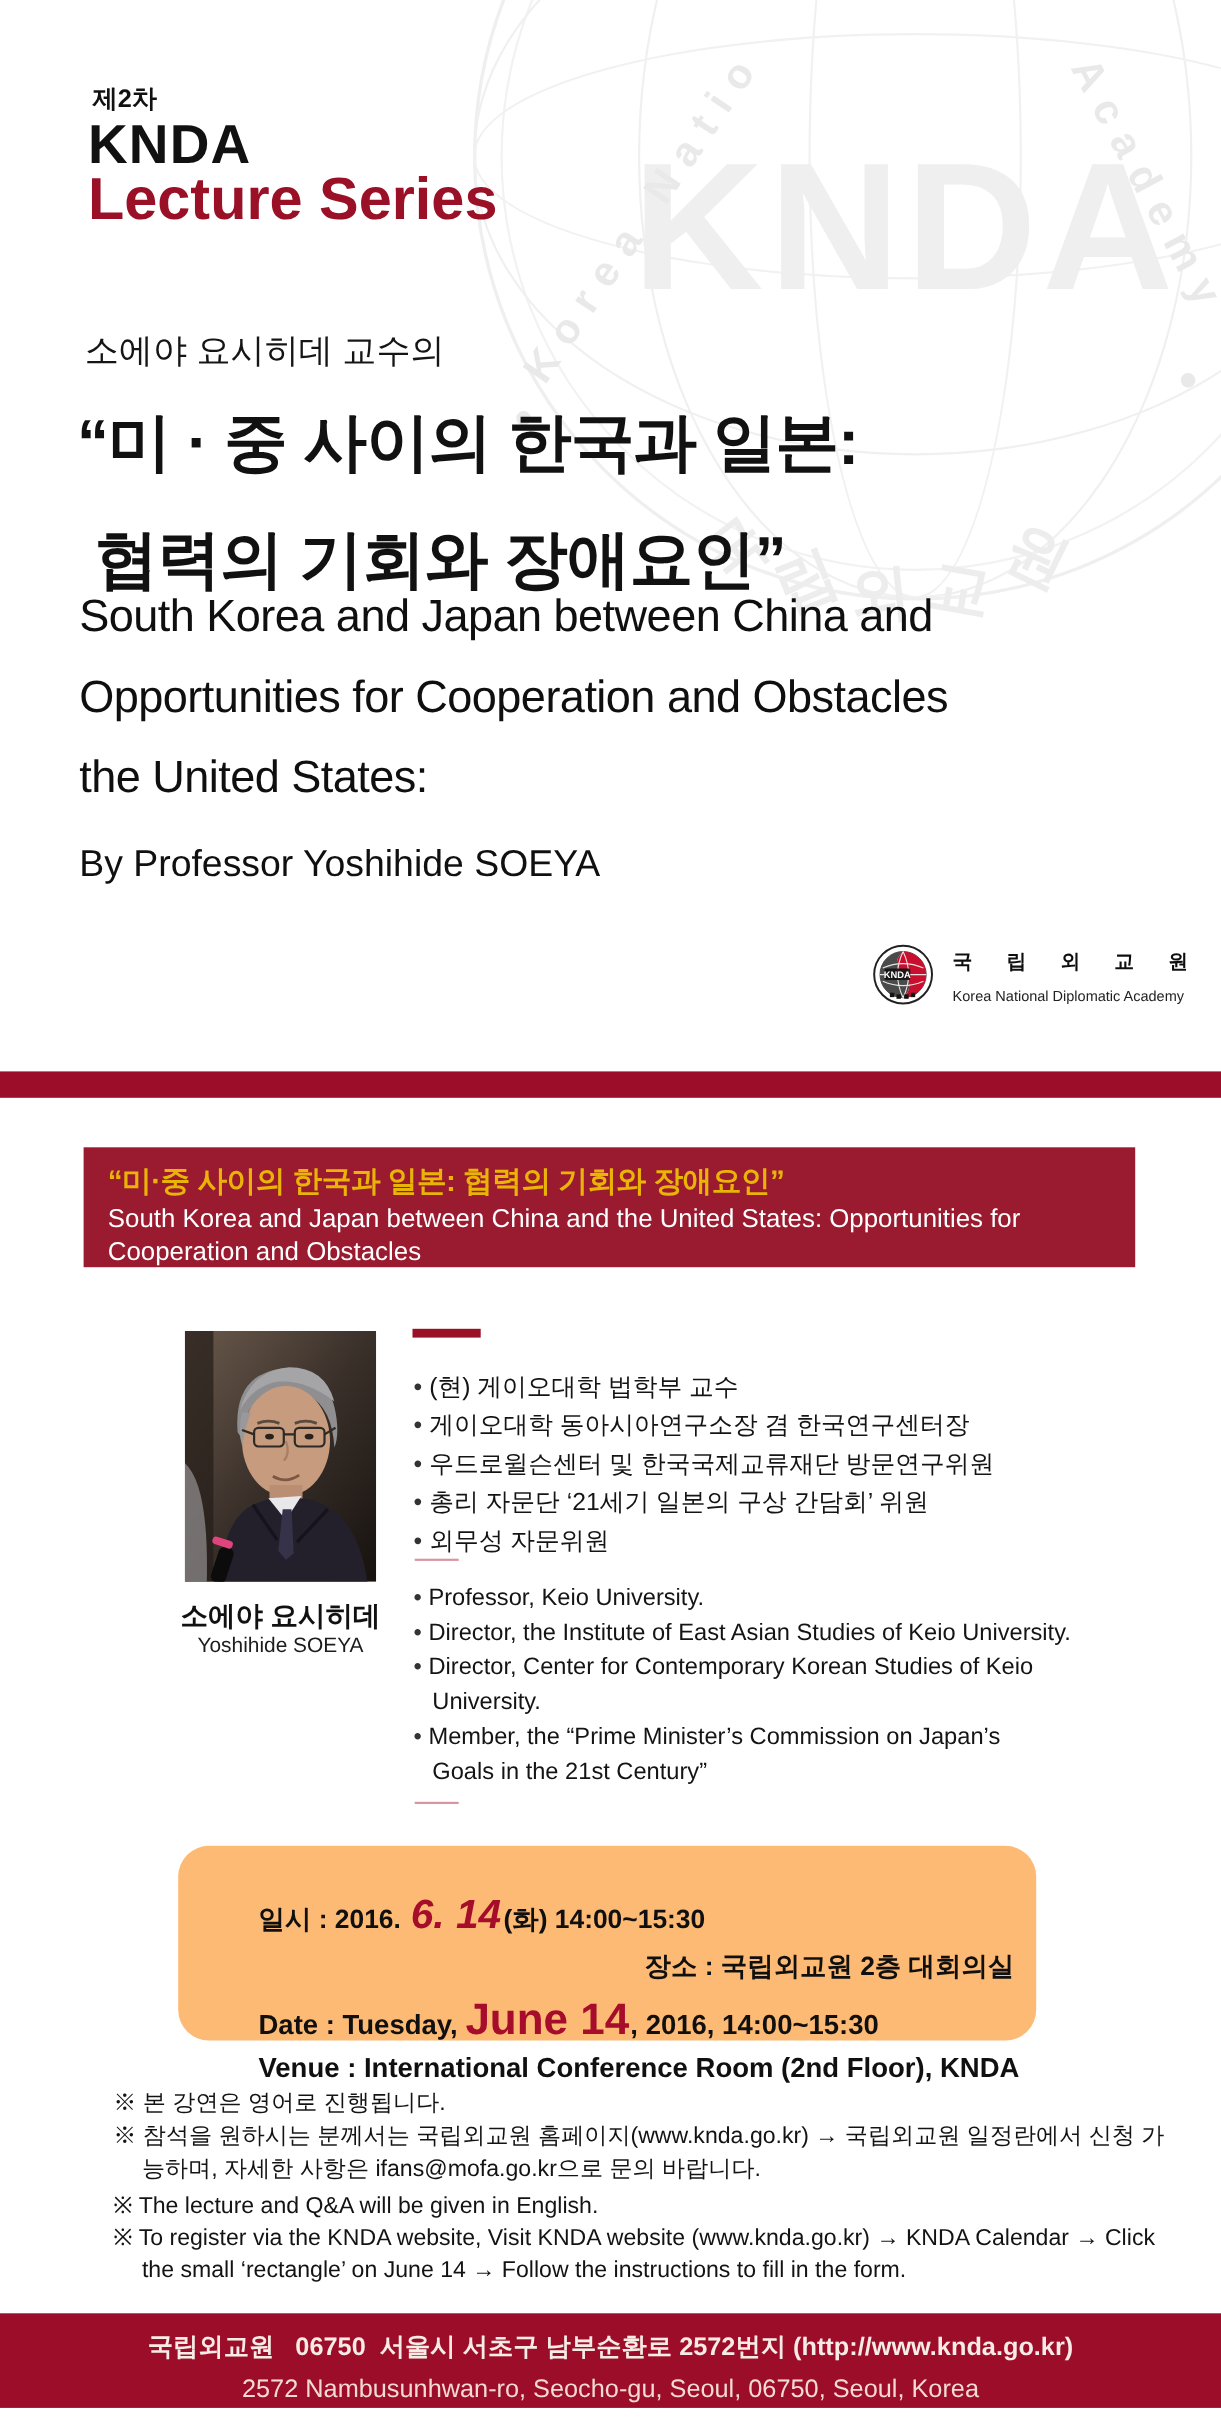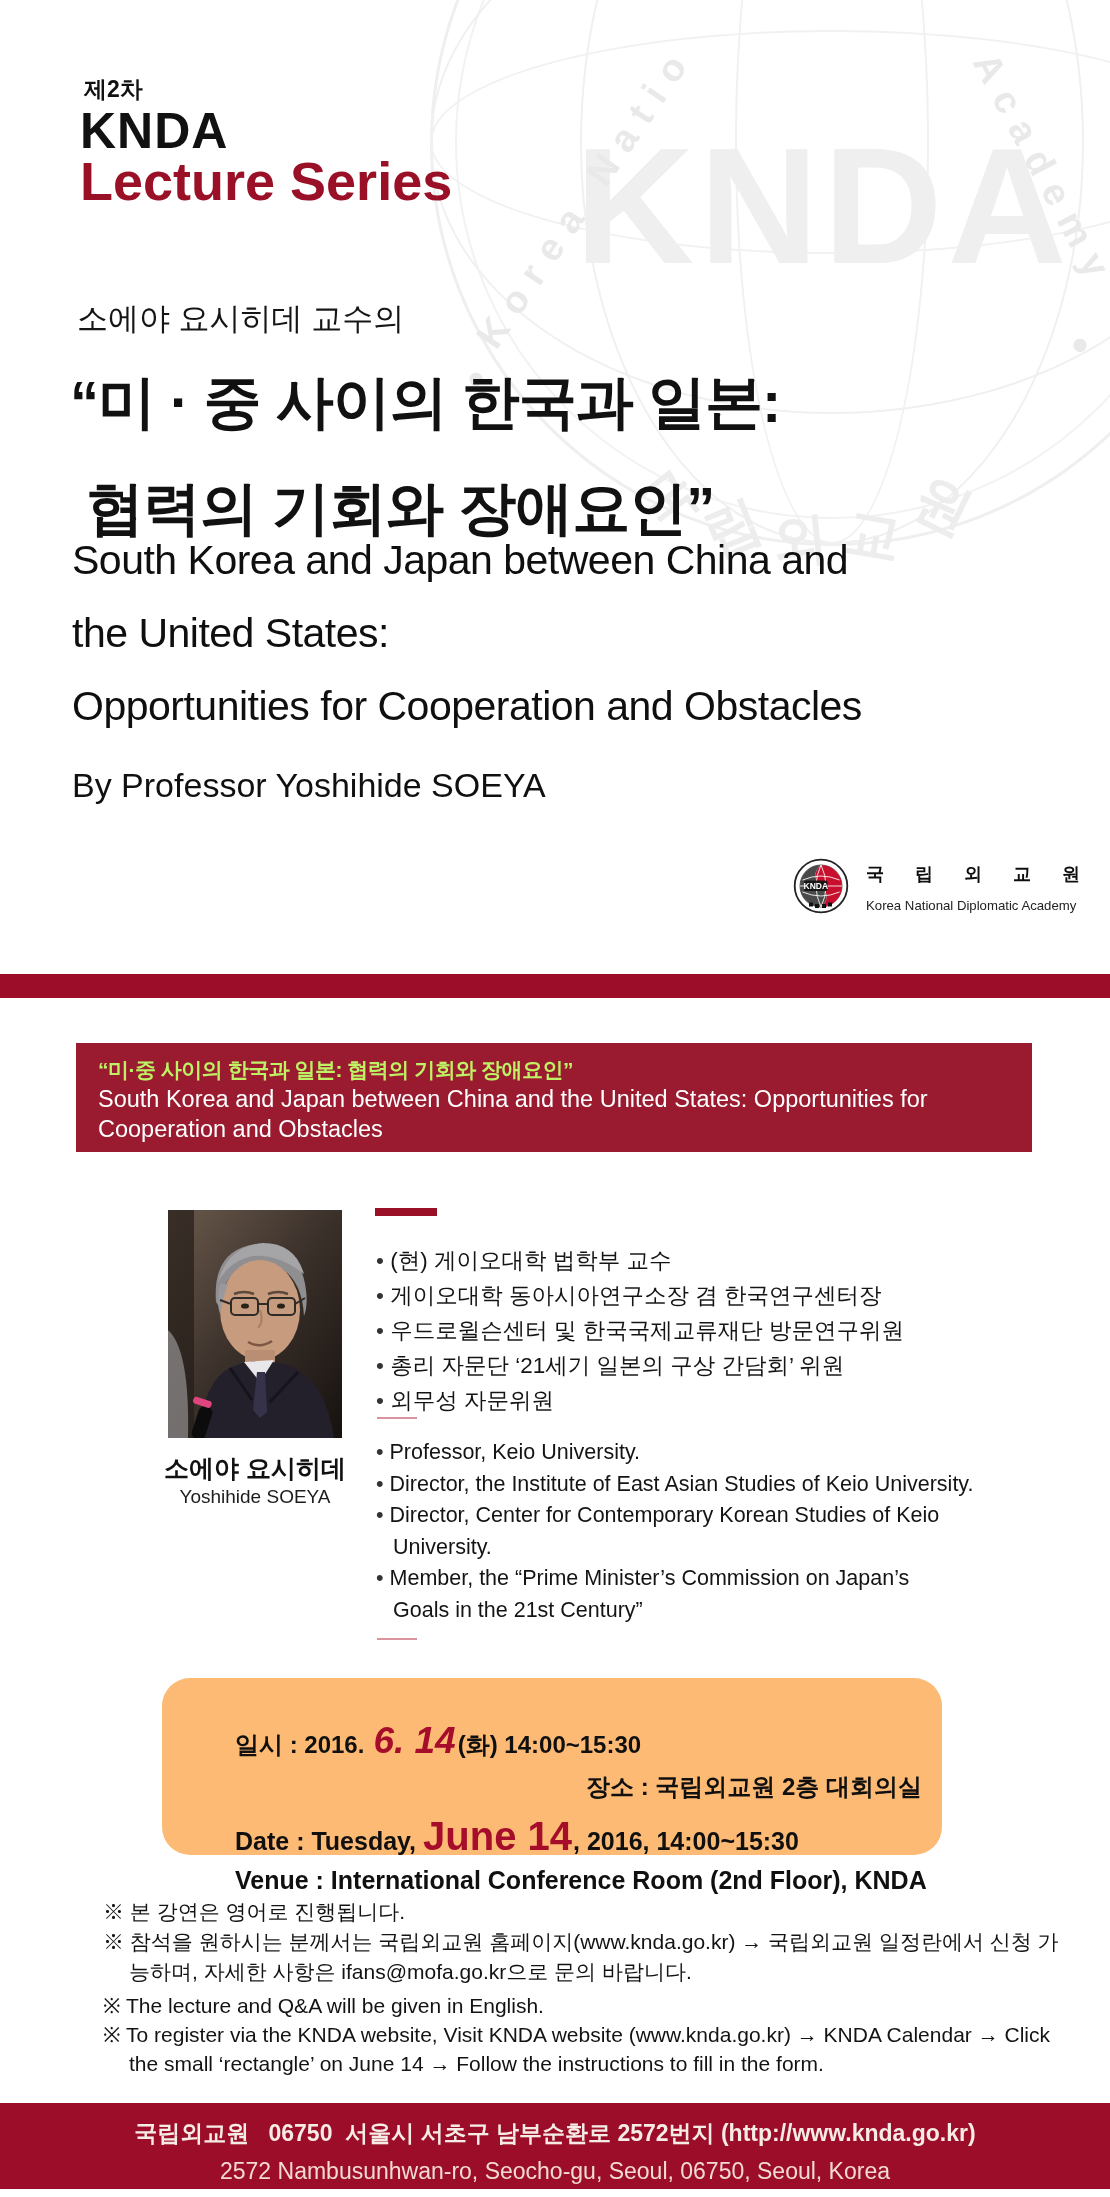--- a/index.html
+++ b/index.html
@@ -34,21 +34,21 @@
   .ten{left:72px;top:524px;font-size:41px;line-height:73px;font-weight:400;letter-spacing:-0.5px;color:#0f0f0f;z-index:1;}
   .byline{left:72px;top:766px;font-size:34px;color:#101010;z-index:1;}
   
   .emblem{left:793px;top:858px;width:56px;height:56px;z-index:1;}
   .logo-ko{left:866px;top:862px;font-size:18px;font-weight:600;letter-spacing:13px;color:#0e0e0e;z-index:1;}
   .logo-en{left:866px;top:898px;font-size:13.2px;color:#222;z-index:1;}
   
   .band{left:0;top:974px;width:1110px;height:24px;background:#9b0d28;z-index:1;}
   .banner{left:76px;top:1043px;width:956px;height:109px;background:#9a1b30;box-sizing:border-box;
           padding:13px 22px;z-index:1;}
-  .banner-ko{font-size:21px;font-weight:700;color:#bef264;letter-spacing:-0.5px;}
+  .banner-ko{font-size:27px;font-weight:700;color:#eab308;letter-spacing:-0.5px;}
   .banner-en{font-size:23.5px;line-height:30px;margin-top:0;max-width:885px;color:#ffffff;}
   
   .photo{left:168px;top:1210px;width:174px;height:228px;z-index:1;}
   .name-ko{left:160px;top:1452px;width:190px;text-align:center;font-size:25px;font-weight:700;z-index:1;}
   .name-en{left:160px;top:1486px;width:190px;text-align:center;font-size:19px;color:#1c1c1c;z-index:1;}
   .accent-bar{left:375px;top:1208px;width:62px;height:8px;background:#9a1127;z-index:1;}
   .bio-ko{left:376px;top:1243px;width:620px;font-size:22.5px;line-height:35px;color:#141414;z-index:1;}
   .bio-en{left:376px;top:1437px;width:660px;font-size:21.5px;line-height:31.5px;color:#141414;z-index:1;}
   .bio-en .bi:nth-child(3){max-width:615px;}
   .bio-en .bi:nth-child(4){max-width:545px;}
@@ -103,22 +103,22 @@
 
   <div class="abs series-no">제2차</div>
   <div class="abs brand">KNDA</div>
   <div class="abs series-title">Lecture Series</div>
 
   <div class="abs intro">소에야 요시히데 교수의</div>
   <div class="abs tko1">“미 · 중 사이의 한국과 일본:</div>
   <div class="abs tko2">협력의 기회와 장애요인”</div>
   <div class="abs ten">
     <div>South Korea and Japan between China and</div>
+    <div>Opportunities for Cooperation and Obstacles</div>
     <div>the United States:</div>
-    <div>Opportunities for Cooperation and Obstacles</div>
   </div>
   <div class="abs byline">By Professor Yoshihide SOEYA</div>
 
   <div class="abs emblem">
     <svg width="56" height="56" viewBox="0 0 56 56">
       <circle cx="28" cy="28" r="26.3" fill="#ffffff" stroke="#222" stroke-width="1.8"></circle>
       <circle cx="28" cy="28" r="21" fill="#ffffff" stroke="#333" stroke-width="0.8"></circle>
       <path d="M28 7 A21 21 0 0 1 28 49 C35.5 42.5 35.5 34.5 28 28 C20.5 21.5 20.5 13.5 28 7 Z" fill="#c8102e"></path>
       <path d="M28 49 A21 21 0 0 1 28 7 C20.5 13.5 20.5 21.5 28 28 C35.5 34.5 35.5 42.5 28 49 Z" fill="#4a4a4a"></path>
       <path d="M28 7 Q18 28 28 49 M28 7 Q38 28 28 49 M9.5 22 Q28 14 46.5 22 M9.5 34 Q28 42 46.5 34 M7 28 H49" stroke="#ffffff" stroke-width="1" fill="none" opacity="0.85"></path>

